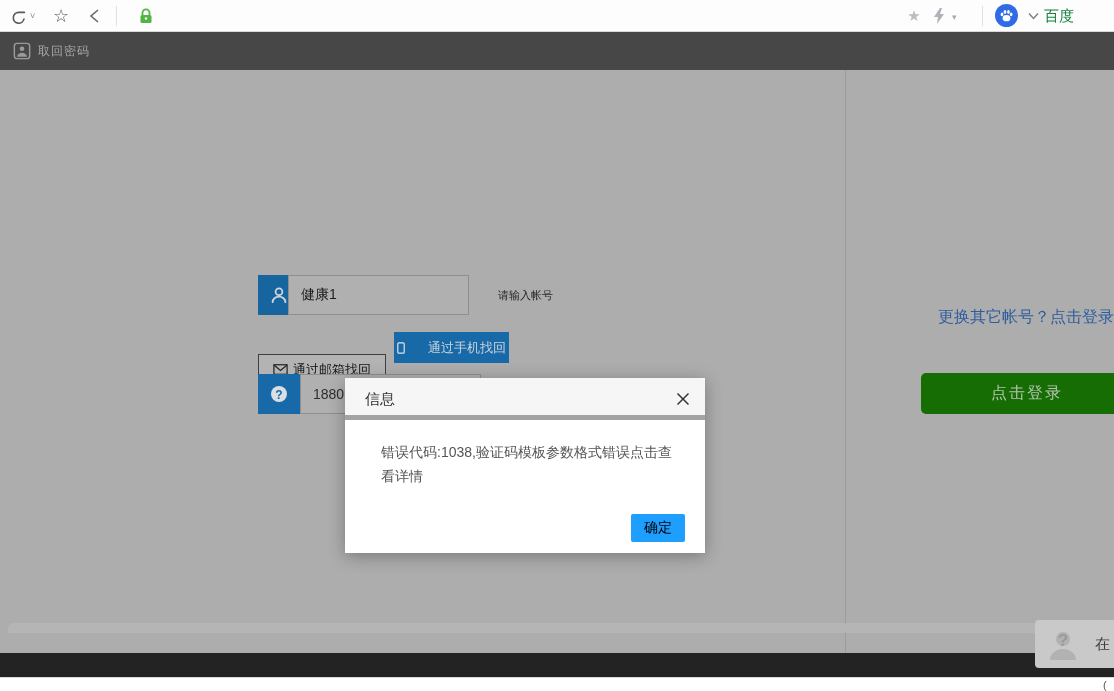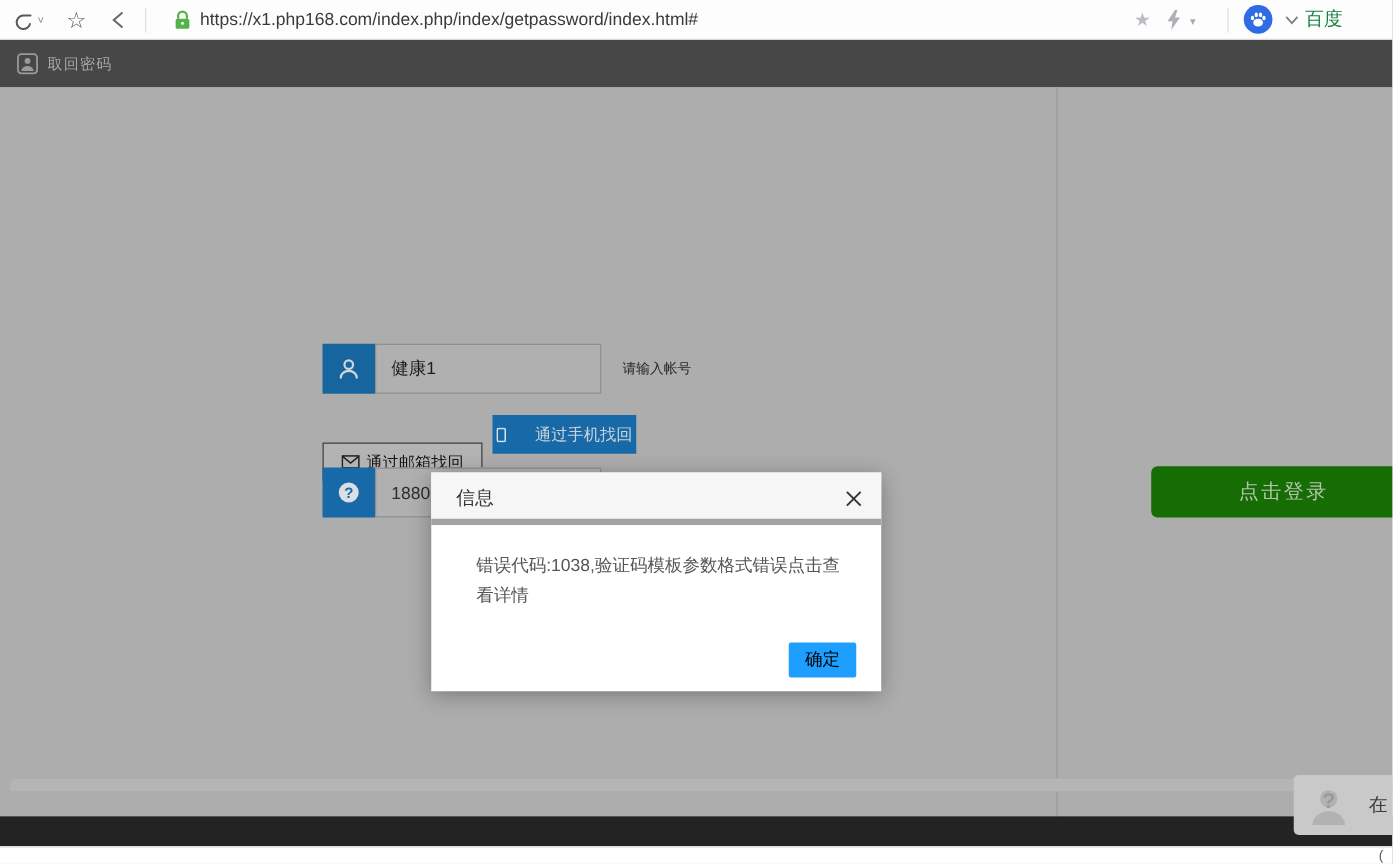--- a/index.html
+++ b/index.html
@@ -32,21 +32,21 @@
                        background:#b5b5b5; border-radius:6px 6px 0 0; }
 
   
   .icon-square { position:absolute; width:42px; height:40px; background:#1769a8;
                  display:flex; align-items:center; justify-content:center; }
   .acct-square { left:258px; top:205px; background:#16659f; }
   .q-square    { left:258px; top:304px; }
   .text-field { position:absolute; width:181px; height:40px; background:#b0b0b0;
                 border:1px solid #8f8f8f; font-size:14px; color:#1d1d1d; padding:0 12px;
                 font-family:"Liberation Sans", sans-serif; outline:none; }
-  .acct-field { left:300px; top:205px; }
+  .acct-field { left:288px; top:205px; }
   .phone-field { left:300px; top:304px; color:#2e2e2e; }
   .acct-hint { position:absolute; left:498px; top:205px; height:40px; line-height:40px;
                font-size:11px; color:#262626; }
   .btn-email { position:absolute; left:258px; top:262px; width:128px; height:31px;
                background:#b3b3b3; border:1px solid #3f3f3f; color:#141414; font-size:13px;
                display:flex; align-items:center; justify-content:center; gap:5px; cursor:pointer;margin-top:22px; }
   .btn-phone { position:absolute; left:394px; top:262px; width:115px; height:31px;
                background:#1769a8; border:none; color:#ccd3d9; font-size:13px;
                display:flex; align-items:center; justify-content:center; gap:23px; cursor:pointer; }
 
@@ -102,21 +102,20 @@
       </svg>
     </div>
     <div class="tb-sep" style="left:116px;"></div>
     <div class="tb-icon" style="left:135px;">
       <svg width="16" height="18" viewBox="0 0 16 18">
         <path d="M4.5 8 V5.8 A3.5 3.5 0 0 1 11.5 5.8 V8" fill="none" stroke="#54b347" stroke-width="1.8"></path>
         <rect x="2.5" y="8" width="11" height="8" rx="1.5" fill="#54b347"></rect>
         <circle cx="8" cy="11.5" r="1.2" fill="#fff"></circle>
       </svg>
     </div>
-    <div class="url-text">https://x1.php168.com/index.php/index/getpassword/index.html#</div>
 
     <div class="tb-icon" style="left:903px; font-size:15px; color:#b9bdc4;">★</div>
     <div class="tb-icon" style="left:928px;">
       <svg width="12" height="16" viewBox="0 0 12 16">
         <polygon points="7,0 1,9 5,9 4,16 11,6 7,6 9,0" fill="#aeb2b8"></polygon>
       </svg>
     </div>
     <div class="mini-caret" style="left:952px; top:12px; color:#a8acb2;">▾</div>
     <div class="tb-sep" style="left:982px;"></div>
     <div class="baidu-circle">
@@ -175,20 +174,21 @@
     </button>
 
     <div class="icon-square q-square">
       <svg width="22" height="22" viewBox="0 0 22 22">
         <circle cx="11" cy="11" r="8" fill="#d9dfe3"></circle>
         <text x="11" y="15.5" text-anchor="middle" font-size="12" font-weight="bold" fill="#176aa9" font-family="Liberation Sans, sans-serif">?</text>
       </svg>
     </div>
     <input class="text-field phone-field" readonly="" value="18807" style="">
 
+    <a class="switch-link" href="#">更换其它帐号？点击登录</a>
     <button class="btn-login">点击登录</button>
   </div>
 
   <div class="modal">
     <div class="modal-header">
       <div class="modal-title">信息</div>
       <div class="modal-close">
         <svg width="14" height="14" viewBox="0 0 14 14">
           <line x1="1.5" y1="1.5" x2="12.5" y2="12.5" stroke="#333" stroke-width="1.5"></line>
           <line x1="12.5" y1="1.5" x2="1.5" y2="12.5" stroke="#333" stroke-width="1.5"></line>

